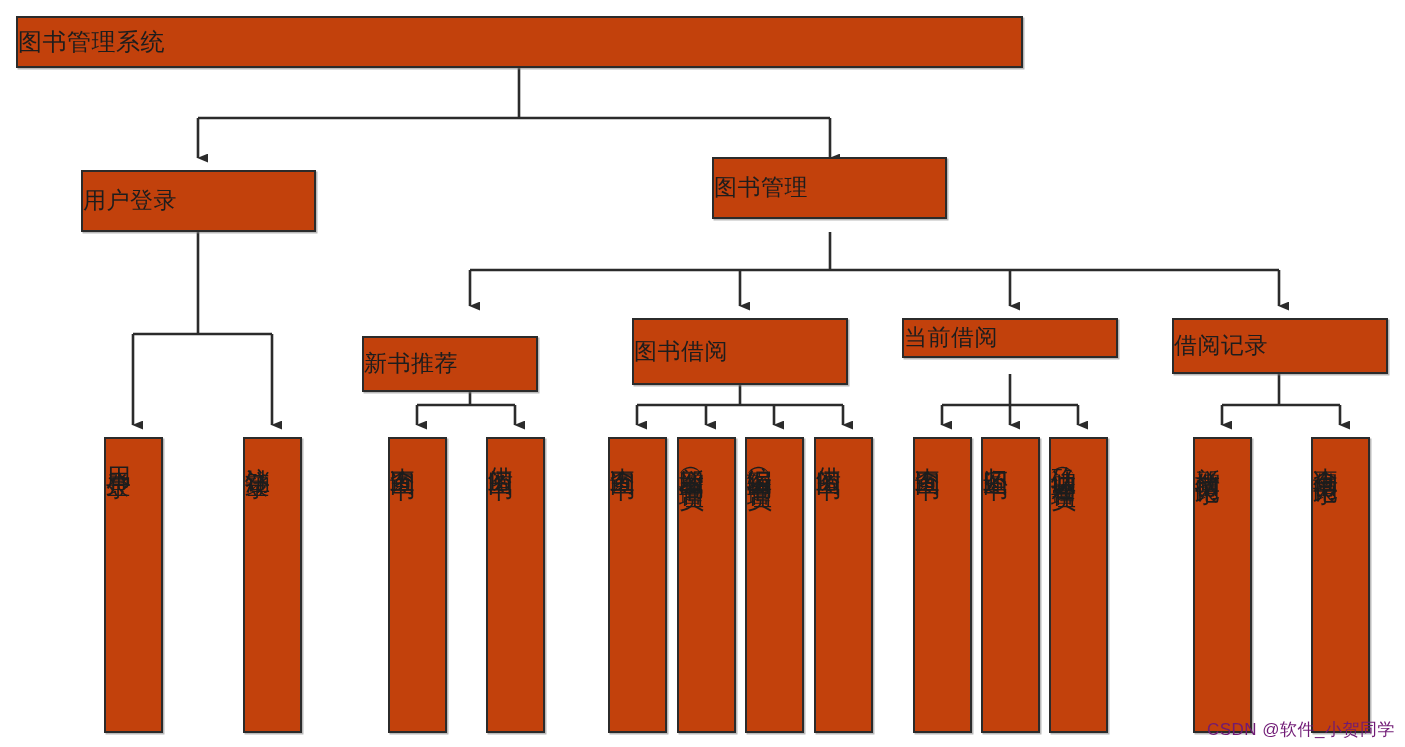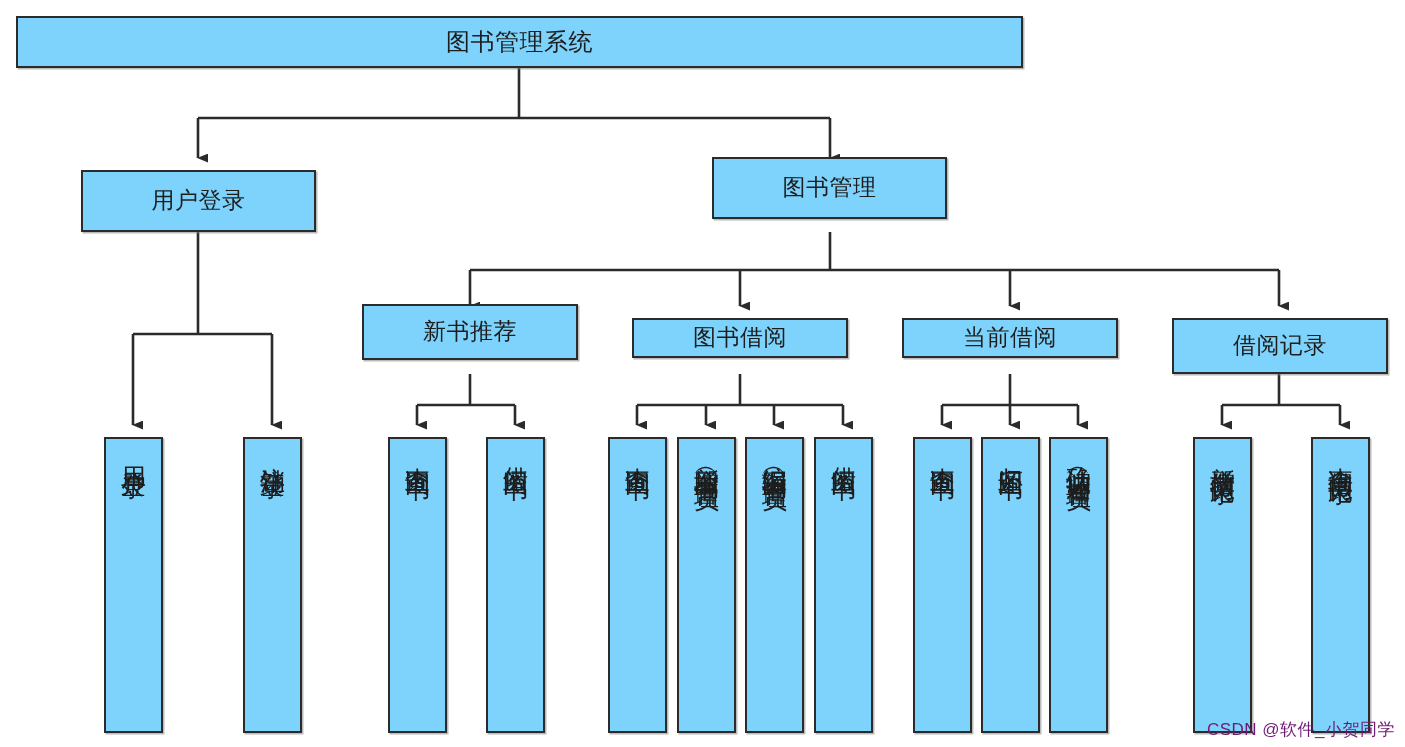--- a/index.html
+++ b/index.html
@@ -20,25 +20,25 @@
     position: absolute;
     left: 0;
     top: 0;
     width: 1405px;
     height: 747px;
     pointer-events: none;
   }
   .node {
     position: absolute;
     box-sizing: border-box;
-    background: #7dd3fc;
+    background: #c2410c;
     border: 2px solid #2b2b2b;
     display: flex;
     align-items: center;
-    justify-content: center;
+    justify-content: flex-start;
     box-shadow: 1.5px 1.5px 0 rgba(130,130,130,0.55);
   }
   .node .label {
     color: #1d1d1d;
     line-height: 1.12;
     white-space: nowrap;
     text-align: center;
   }
   
   .node.h .label {
@@ -130,24 +130,24 @@
     <span class="label">图书管理系统</span>
   </div>
 
   <div class="node h" style="left:81px; top:170px; width:235px; height:62px;">
     <span class="label">用户登录</span>
   </div>
   <div class="node h" style="left:712px; top:157px; width:235px; height:62px;">
     <span class="label">图书管理</span>
   </div>
 
-  <div class="node h" style="left:362px; top:304px; width:216px; height:56px;">
+  <div class="node h" style="left:362px; top:336px; width:176px; height:56px;">
     <span class="label">新书推荐</span>
   </div>
-  <div class="node h" style="left:632px; top:318px; width:216px; height:40px;">
+  <div class="node h" style="left:632px; top:318px; width:216px; height:67px;">
     <span class="label">图书借阅</span>
   </div>
   <div class="node h" style="left:902px; top:318px; width:216px; height:40px;">
     <span class="label">当前借阅</span>
   </div>
   <div class="node h" style="left:1172px; top:318px; width:216px; height:56px;">
     <span class="label">借阅记录</span>
   </div>
 
   <div class="node v" style="left:104px; top:437px; width:59px; height:296px;">

